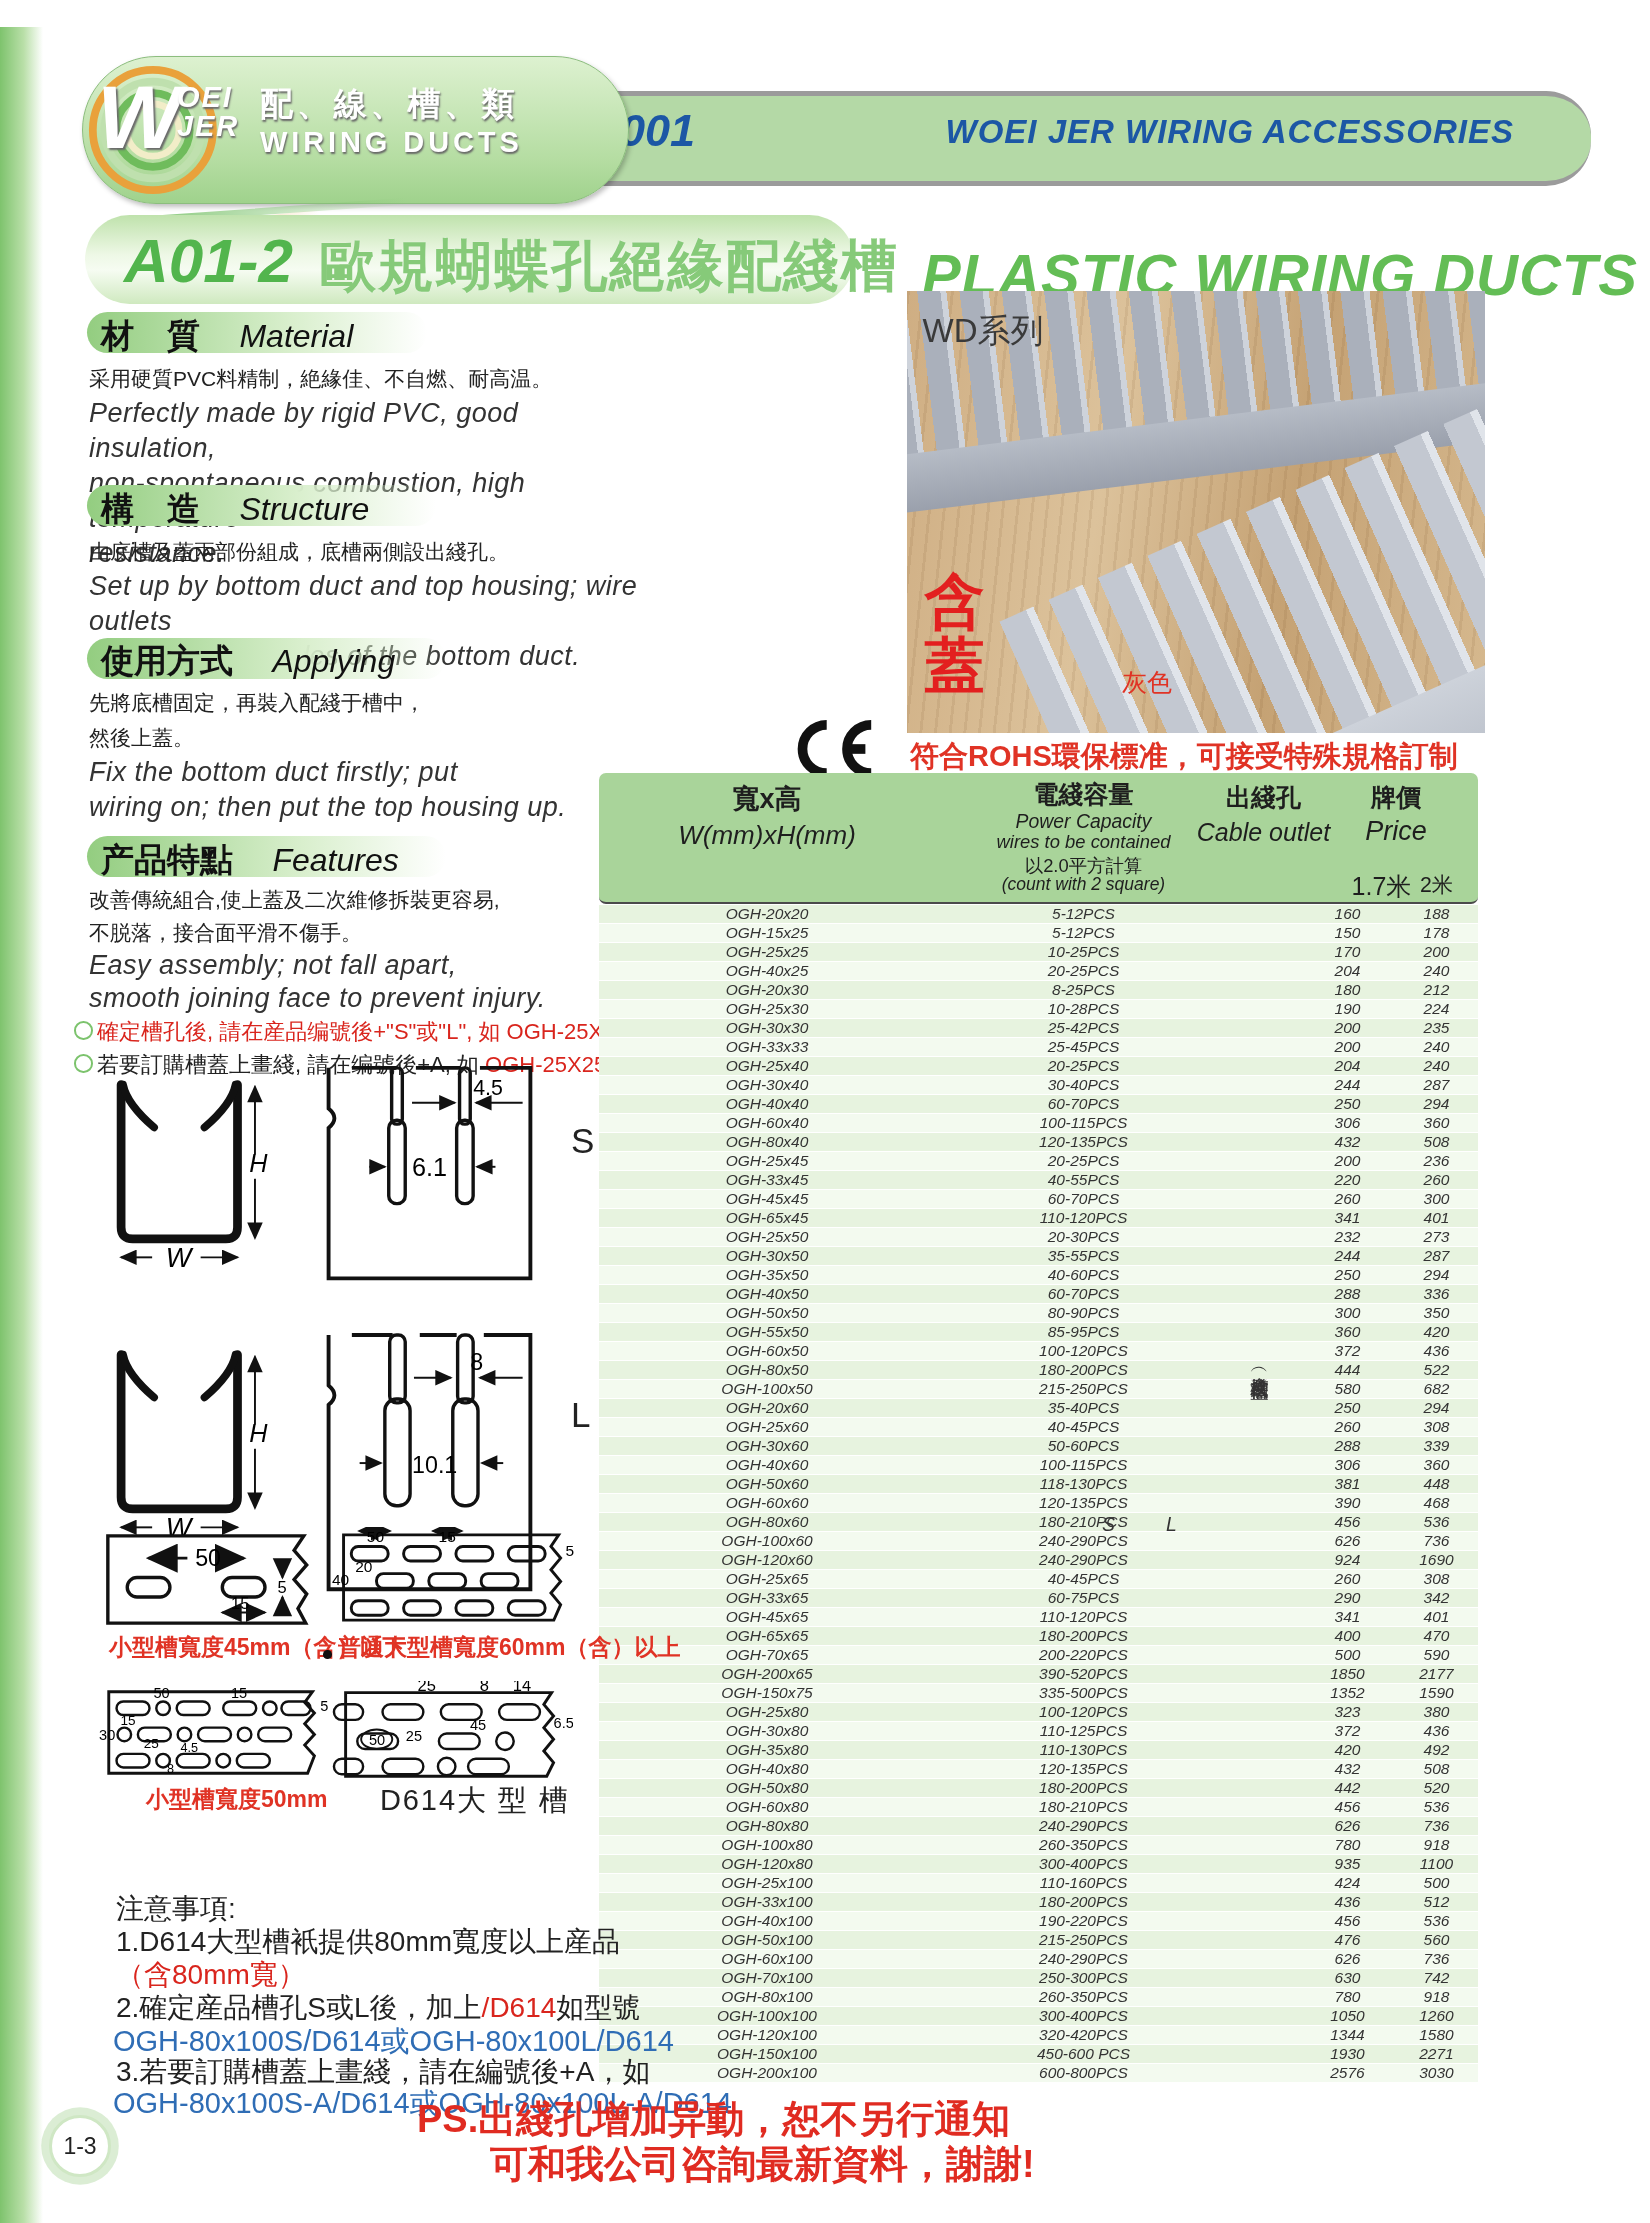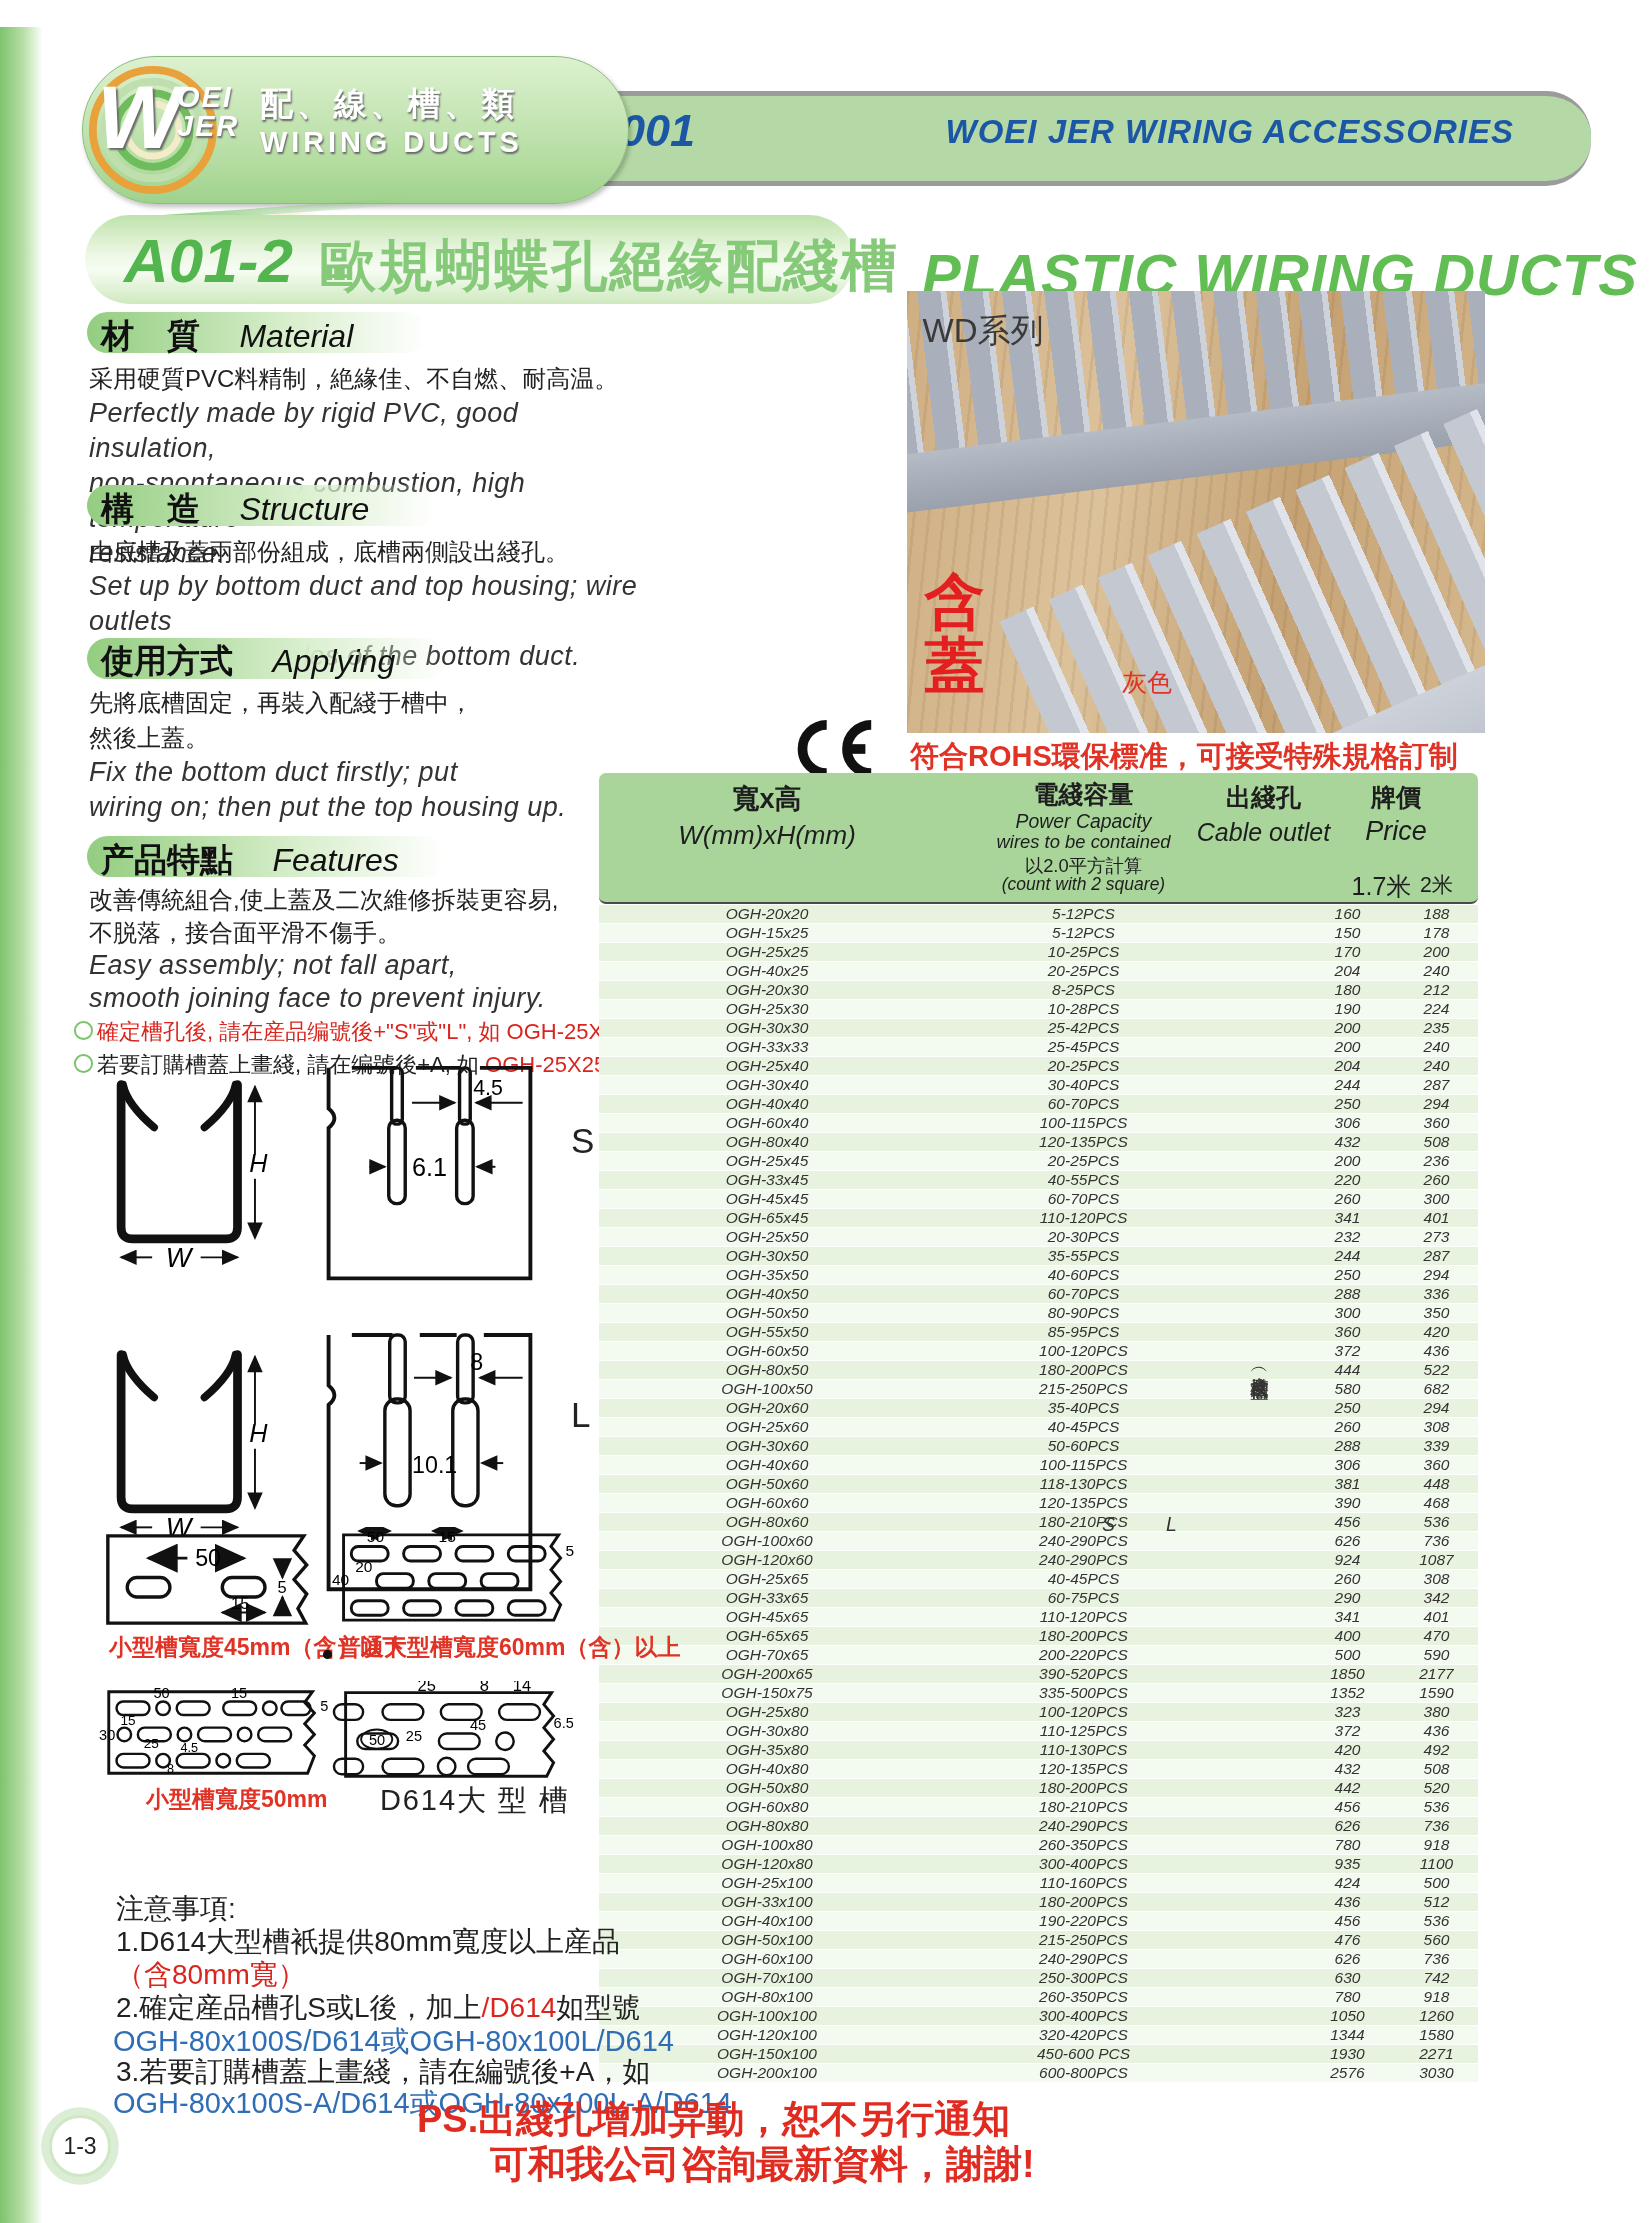--- a/index.html
+++ b/index.html
@@ -27,21 +27,21 @@
   
   .title-capsule{left:85px;top:215px;width:769px;height:89px;border-radius:45px;
      background:linear-gradient(180deg,#bfe2ac 0%,#eef8e6 45%,#f6fcf2 62%,#cfe9bf 100%);}
   .title-code{left:124px;top:225px;font-size:62px;font-weight:bold;font-style:italic;color:#52b54d;}
   .title-cn{left:320px;top:229px;font-size:56px;font-weight:bold;color:#86ca79;letter-spacing:1.9px;text-shadow:0 0 1px #fff;}
   .plastic-title{left:922px;top:241px;font-size:58px;font-weight:bold;font-style:italic;color:#63bd55;letter-spacing:1px;}
   
   .sec-pill{height:41px;border-radius:21.3px;background:linear-gradient(90deg,#93cd80,#d9efcd 60%,rgba(255,255,255,0));}
   .sec-cn{font-size:33px;font-weight:bold;color:#111;}
   .sec-en{font-size:32px;font-style:italic;color:#111;}
-  .body-cn{font-size:24px;color:#222;line-height:35px;}
+  .body-cn{font-size:21px;color:#222;line-height:35px;}
   .body-en{font-size:27px;font-style:italic;color:#333;line-height:35px;letter-spacing:0.5px;}
   
   .bullet{width:14.6px;height:14.6px;border-radius:50%;border:2.9px solid #7cc36d;background:#fff;}
   .rednote{font-size:22px;color:#d9251d;}
   .blacknote{font-size:22px;color:#222;}
   
   .photo{left:907px;top:291px;width:578px;height:442px;overflow:hidden;
      background:linear-gradient(100deg,#cfae83,#dcc29b 35%,#c5a274 65%,#d6b98f);}
   .grain{left:0;top:0;width:100%;height:100%;
      background:repeating-linear-gradient(96deg,rgba(110,70,30,.10) 0 2.9px,rgba(255,255,255,0) 2.9px 14.6px);}
@@ -440,21 +440,21 @@
           <span class="t-c">240-290PCS</span>
           <span class="t-c"></span>
           <span class="t-c">626</span>
           <span class="t-c">736</span>
         </div>
         <div class="t-row">
           <span class="t-c">OGH-120x60</span>
           <span class="t-c">240-290PCS</span>
           <span class="t-c"></span>
           <span class="t-c">924</span>
-          <span class="t-c">1087</span>
+          <span class="t-c">1690</span>
         </div>
         <div class="t-row">
           <span class="t-c">OGH-25x65</span>
           <span class="t-c">40-45PCS</span>
           <span class="t-c"></span>
           <span class="t-c">260</span>
           <span class="t-c">308</span>
         </div>
         <div class="t-row">
           <span class="t-c">OGH-33x65</span>

